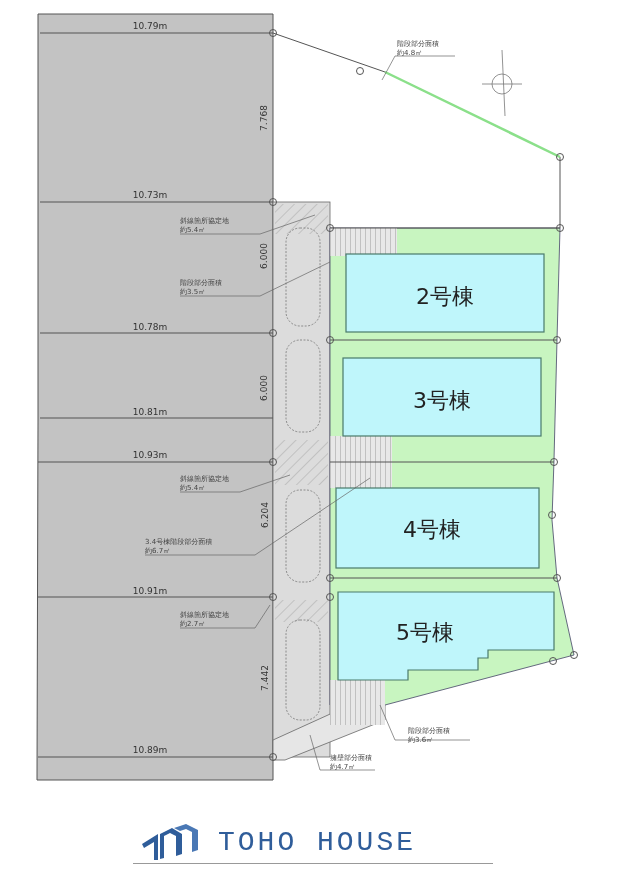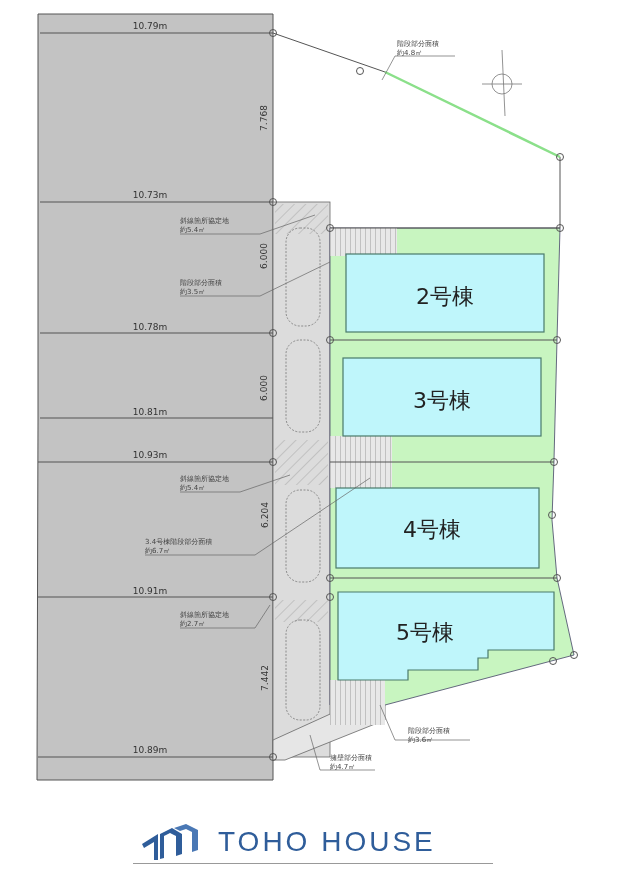--- a/index.html
+++ b/index.html
@@ -3,21 +3,21 @@
 <meta charset="utf-8">
 <style>
   html, body { margin:0; padding:0; background:#ffffff; }
   body { width:620px; height:876px; position:relative; overflow:hidden; font-family:"DejaVu Sans", sans-serif; }
   #plan { position:absolute; left:0; top:0; width:620px; height:800px; }
   .dim-text { font-family:"DejaVu Sans", sans-serif; font-size:9px; fill:#333; }
   .note-text { font-family:"DejaVu Sans", sans-serif; font-size:7px; fill:#444; }
   .bldg-text { font-family:"DejaVu Sans", sans-serif; font-size:22px; fill:#222; }
   #logo { position:absolute; left:140px; top:822px; width:360px; height:40px; display:flex; align-items:center; }
   #logo .mark { width:70px; height:40px; }
-  #logo .brand { font-family:Liberation Sans, sans-serif; font-size:28px; letter-spacing:3px; color:#2f5d9a; margin-left:8px; }
+  #logo .brand { font-family:Liberation Mono, monospace; font-size:28px; letter-spacing:3px; color:#2f5d9a; margin-left:8px; }
   #logo-rule { position:absolute; left:133px; top:863px; width:360px; height:1px; background:#999; }
 </style>
 </head>
 <body>
 
 <svg id="plan" viewBox="0 0 620 800" xmlns="http://www.w3.org/2000/svg">
 
   <polygon points="38,14 273,14 273,780 37,780 38,420" fill="#c3c3c3" stroke="#555" stroke-width="1"></polygon>
   <g stroke="#555" stroke-width="1.2">
     <line x1="40" y1="33" x2="273" y2="33"></line>

